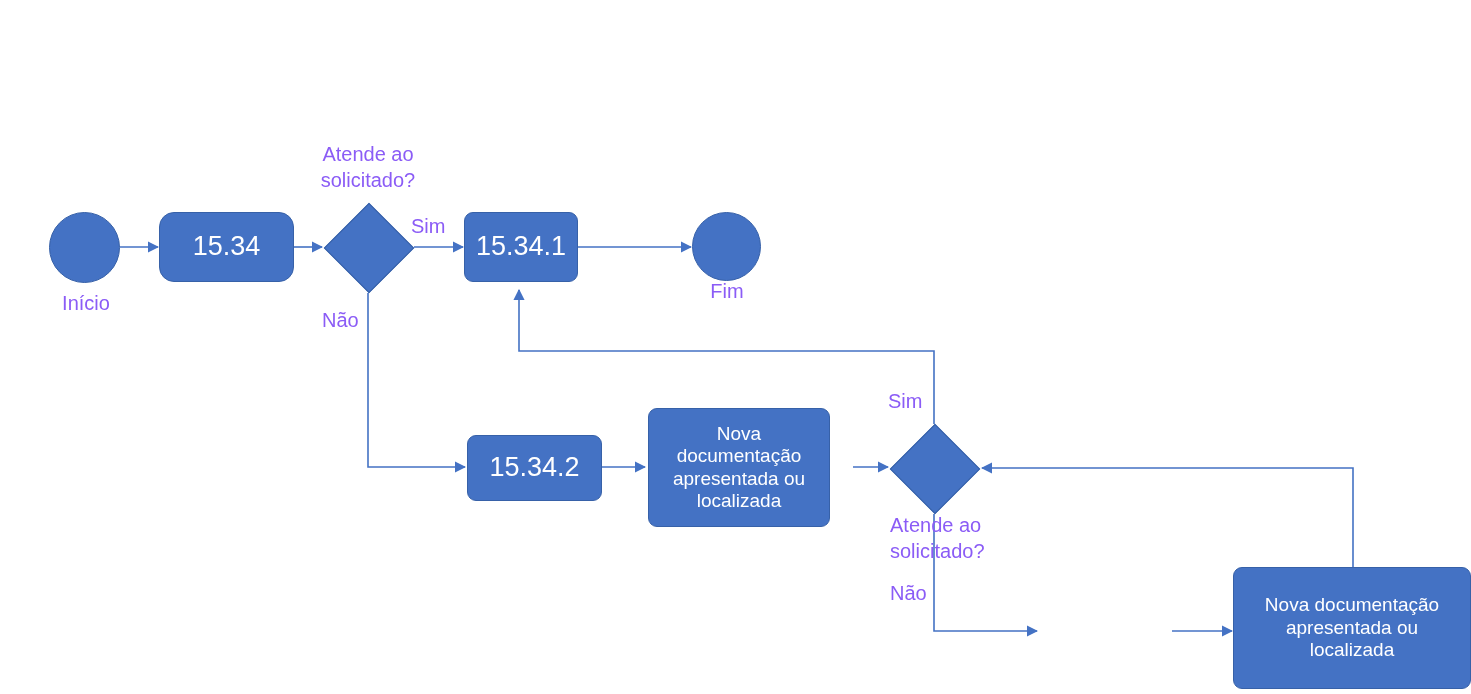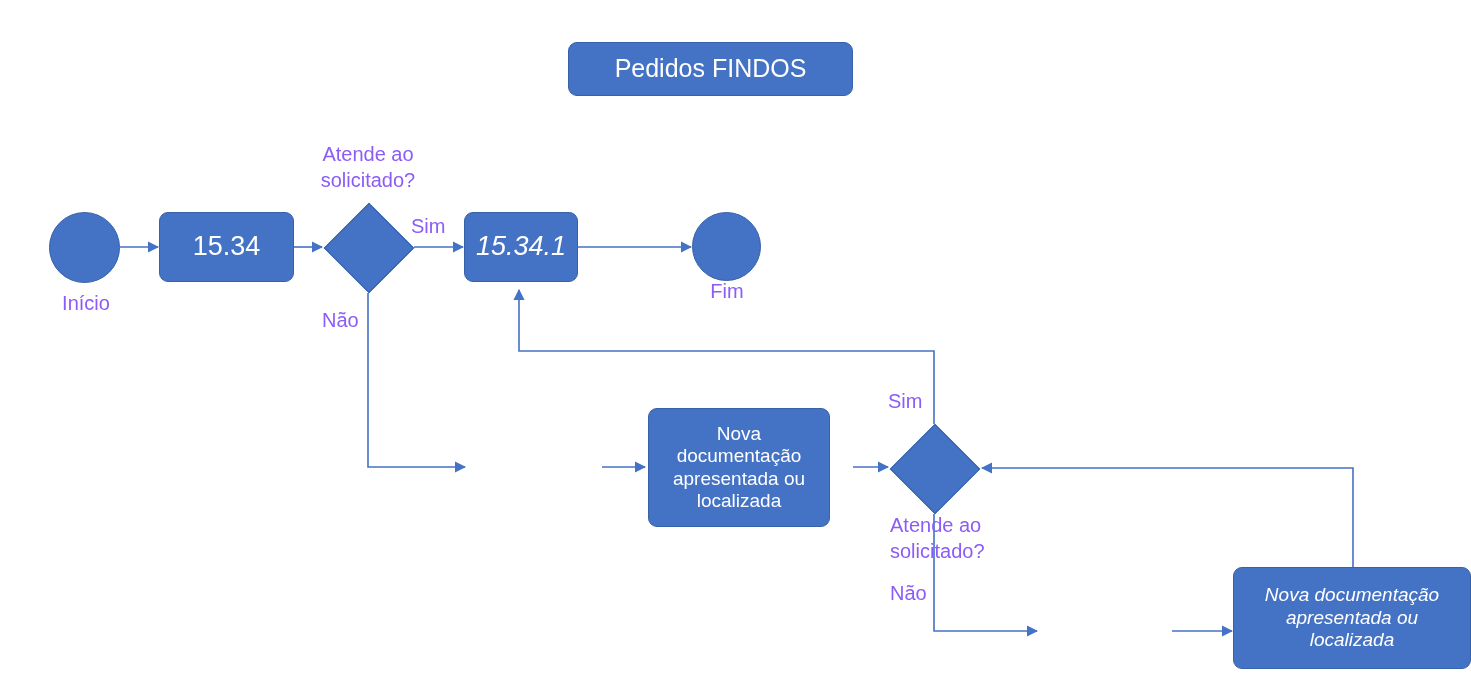--- a/index.html
+++ b/index.html
@@ -87,58 +87,58 @@
       <path d="M 368 293 L 368 467 L 465 467"></path>
       <path d="M 602 467 L 645 467"></path>
       <path d="M 853 467 L 888 467"></path>
       <path d="M 934 424 L 934 351 L 519 351 L 519 290"></path>
       <path d="M 934 514 L 934 631 L 1037 631"></path>
       <path d="M 1172 631 L 1232 631"></path>
       <path d="M 1353 567 L 1353 468 L 982 468"></path>
     </g>
   </svg>
 
-  <div class="node proc" style="left:568px; top:42px; width:285px; height:54px;">
-    <span class="node-text t-title">Pedidos FINDOS</span>
-  </div>
 
   <div class="node term" style="left:49px; top:212px; width:71px; height:71px;"></div>
   <div class="label ctr" style="left:45px; top:291px; width:82px;">Início</div>
 
-  <div class="node proc" style="left:159px; top:212px; width:135px; height:70px;">
+  <div class="node proc" style="left:159px; top:212px; width:135px; height:70px;border-radius:15px;">
     <span class="node-text t-step">15.34</span>
   </div>
 
   <div class="diamond" style="left:337px; top:216px; width:62px; height:62px;"></div>
   <div class="label ctr" style="left:302px; top:142px; width:132px;">Atende ao
 solicitado?</div>
   <div class="label" style="left:411px; top:214px;">Sim</div>
   <div class="label" style="left:322px; top:308px;">Não</div>
 
-  <div class="node proc" style="left:464px; top:212px; width:114px; height:70px;font-style:italic;">
+  <div class="node proc" style="left:464px; top:212px; width:114px; height:70px;">
     <span class="node-text t-step">15.34.1</span>
   </div>
 
   <div class="node term" style="left:692px; top:212px; width:69px; height:69px;"></div>
   <div class="label ctr" style="left:686px; top:279px; width:82px;">Fim</div>
 
+  <div class="node proc" style="left:467px; top:435px; width:135px; height:66px;">
+    <span class="node-text t-step">15.34.2</span>
+  </div>
 
   <div class="node proc" style="left:648px; top:408px; width:182px; height:119px;">
     <span class="node-text t-multi">Nova
 documentação
 apresentada ou
 localizada</span>
   </div>
 
   <div class="diamond" style="left:903px; top:437px; width:62px; height:62px;"></div>
   <div class="label" style="left:888px; top:389px;">Sim</div>
   <div class="label" style="left:890px; top:513px; width:150px;">Atende ao
 solicitado?</div>
   <div class="label" style="left:890px; top:581px;">Não</div>
 
 
-  <div class="node proc" style="left:1233px; top:567px; width:238px; height:102px;font-style:italic;">
+  <div class="node proc" style="left:1233px; top:567px; width:238px; height:122px;">
     <span class="node-text t-multi">Nova documentação
 apresentada ou
 localizada</span>
   </div>
 
 </div>
 
 </body></html>

